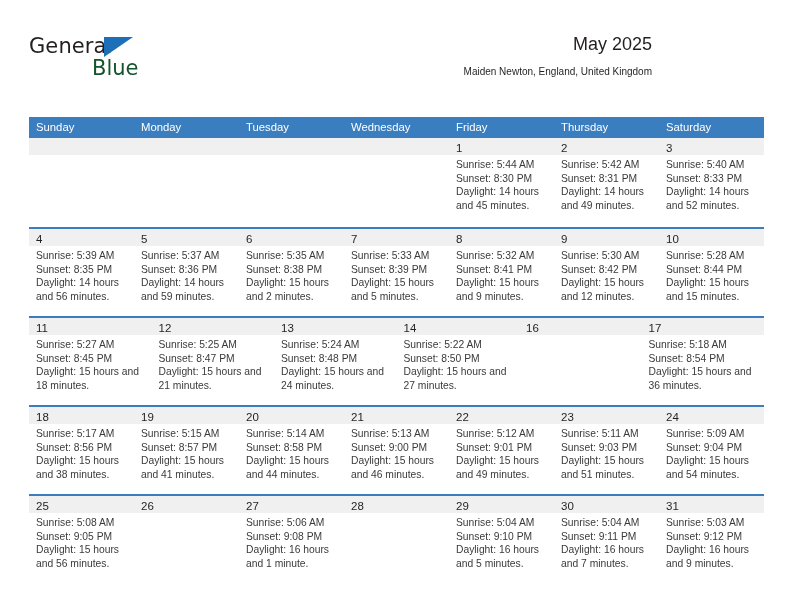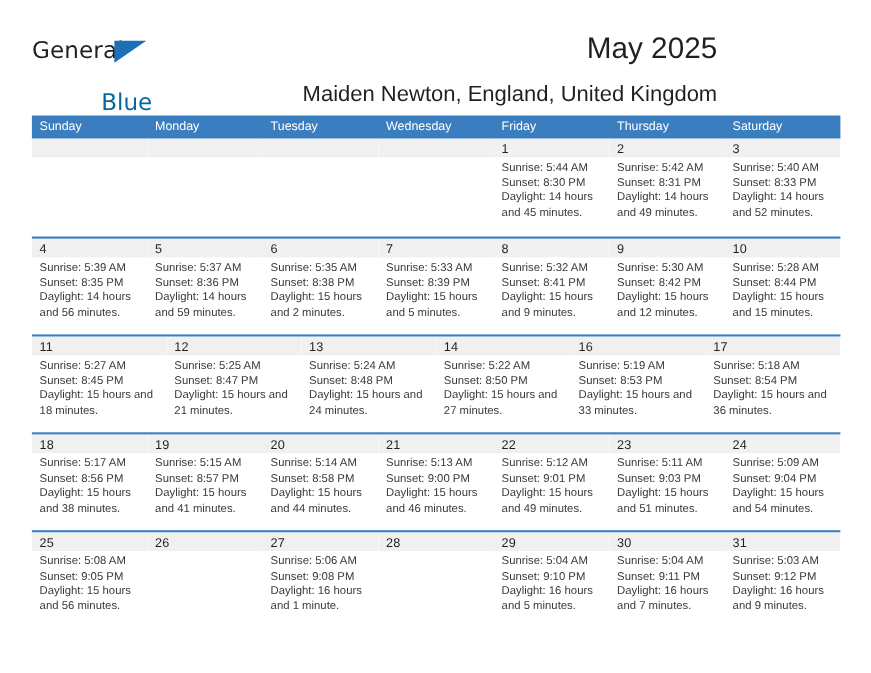--- a/index.html
+++ b/index.html
@@ -54,58 +54,58 @@
     width: 0;
     height: 0;
     border-left: 29px solid #1d70b8;
     border-bottom: 20px solid transparent;
   }
   .brand-blue {
     position: absolute;
     left: 63px;
     top: 22px;
     font-size: 21px;
-    color: #0369a1;
+    color: #14532d;
     font-family: "DejaVu Sans", sans-serif;
     font-weight: 400;
-    margin-top: 25px;
   }
   .title-block {
     position: absolute;
     right: 0;
     top: 0;
     text-align: right;
   }
   .cal-title {
-    font-size: 27px;
+    font-size: 18px;
     color: #231f20;
     font-weight: 400;
     line-height: 32px;
     white-space: nowrap;
   }
   .cal-subtitle {
-    margin-top: 18px;
-    font-size: 20px;
+    margin-top: 3px;
+    font-size: 10px;
     color: #231f20;
     font-weight: 400;
     line-height: 17px;
     white-space: nowrap;
   }
 
   
   .calendar {
     position: absolute;
     left: 29px;
     top: 105px;
     width: 735px;
   }
   .dow-row {
     display: flex;
     background: #3a7ebf;
     height: 21px;
+    margin-top: 12px;
   }
   .dow-cell {
     flex: 1 1 0;
     color: #ffffff;
     font-size: 11.3px;
     line-height: 21px;
     padding-left: 7px;
     box-sizing: border-box;
     white-space: nowrap;
   }
@@ -323,25 +323,20 @@
           <div class="day-cell">
             <div class="day-num-strip"><span class="day-num">14</span></div>
             <div class="day-body">
               <div>Sunrise: 5:22 AM</div>
               <div>Sunset: 8:50 PM</div>
               <div>Daylight: 15 hours and 27 minutes.</div>
             </div>
           </div>
           <div class="day-cell">
             <div class="day-num-strip"><span class="day-num">16</span></div>
-            <div class="day-body">
-              <div>Sunrise: 5:19 AM</div>
-              <div>Sunset: 8:53 PM</div>
-              <div>Daylight: 15 hours and 33 minutes.</div>
-            </div>
           </div>
           <div class="day-cell">
             <div class="day-num-strip"><span class="day-num">17</span></div>
             <div class="day-body">
               <div>Sunrise: 5:18 AM</div>
               <div>Sunset: 8:54 PM</div>
               <div>Daylight: 15 hours and 36 minutes.</div>
             </div>
           </div>
         </div>

